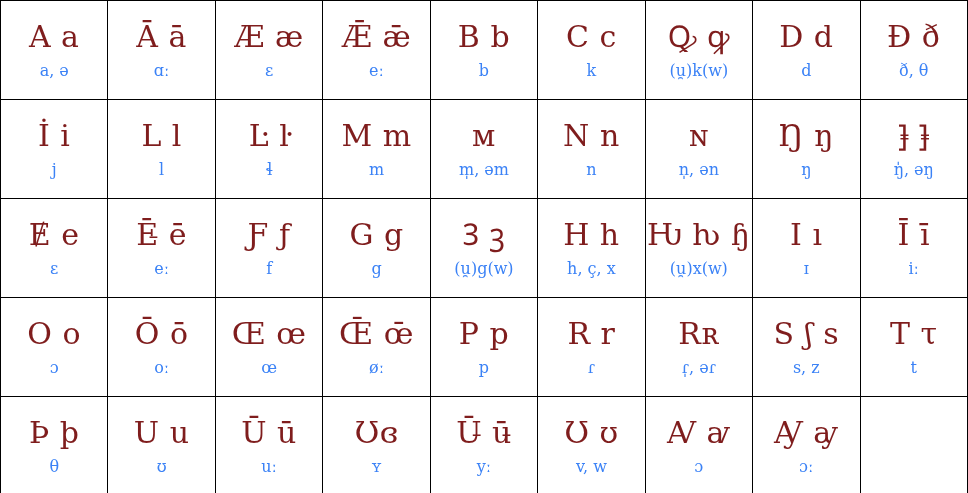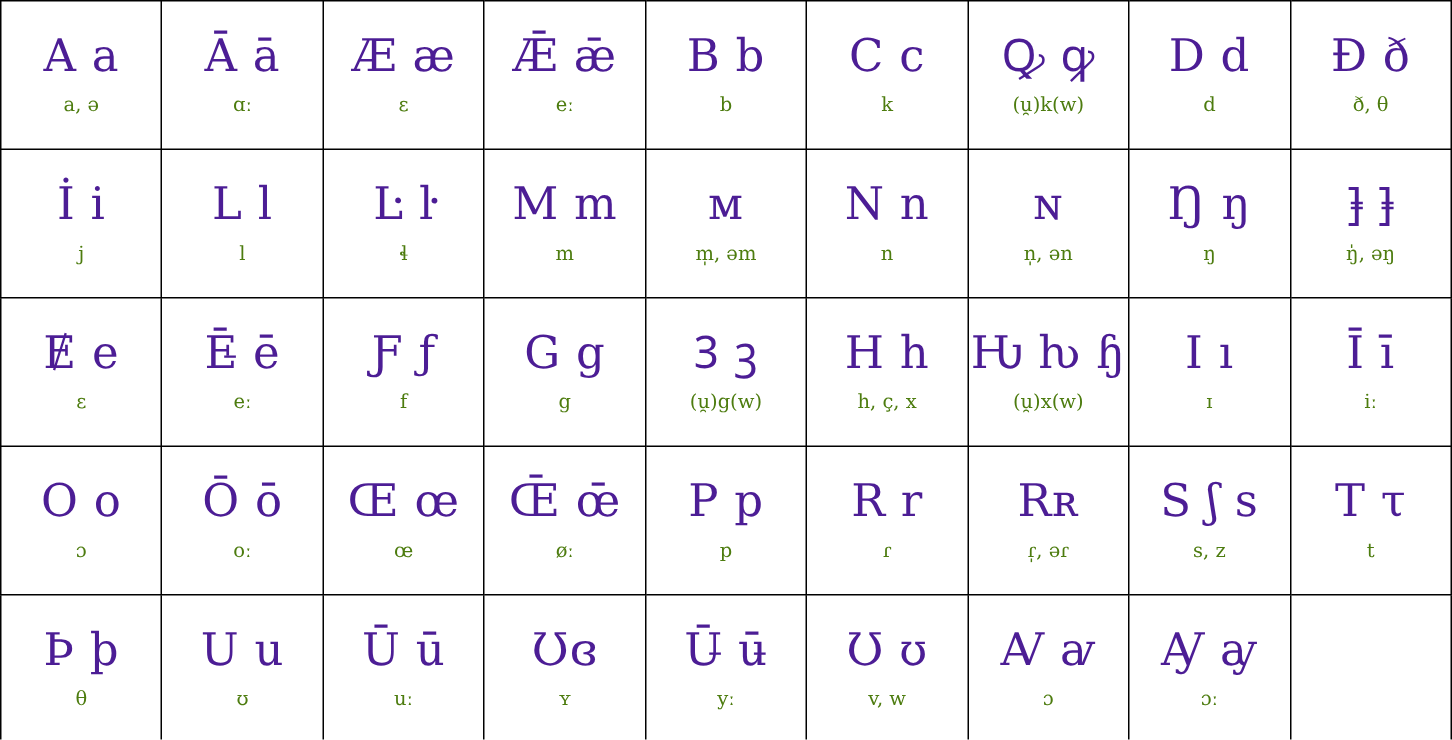--- a/index.html
+++ b/index.html
@@ -30,28 +30,28 @@
     display: flex;
     flex-direction: column;
     align-items: center;
     justify-content: center;
     height: 98px;
     box-sizing: border-box;
   }
   .glyphs {
     font-size: 30px;
     line-height: 1.08;
-    color: #4c1d95;
+    color: #7f1d1d;
     white-space: nowrap;
     letter-spacing: 0.5px;
   }
   .pron {
-    font-size: 13px;
+    font-size: 16px;
     line-height: 1.1;
-    color: #4d7c0f;
+    color: #3b82f6;
     margin-top: 9px;
     white-space: nowrap;
     font-family: "DejaVu Serif", "Liberation Serif", serif;
   }
   td.empty-cell .cell-inner {
     height: 98px;
   }
 </style>
 </head>
 <body>

